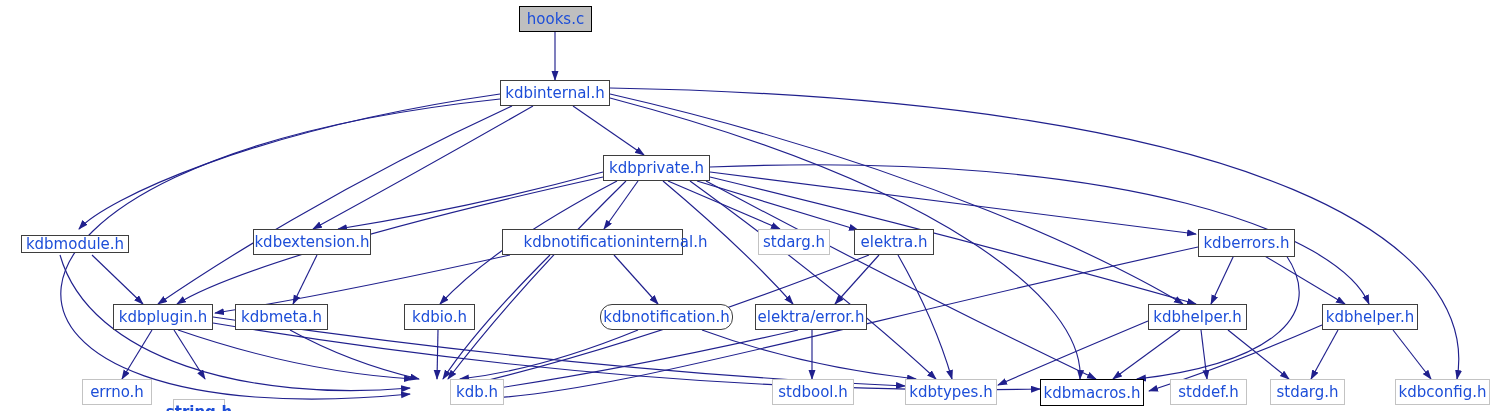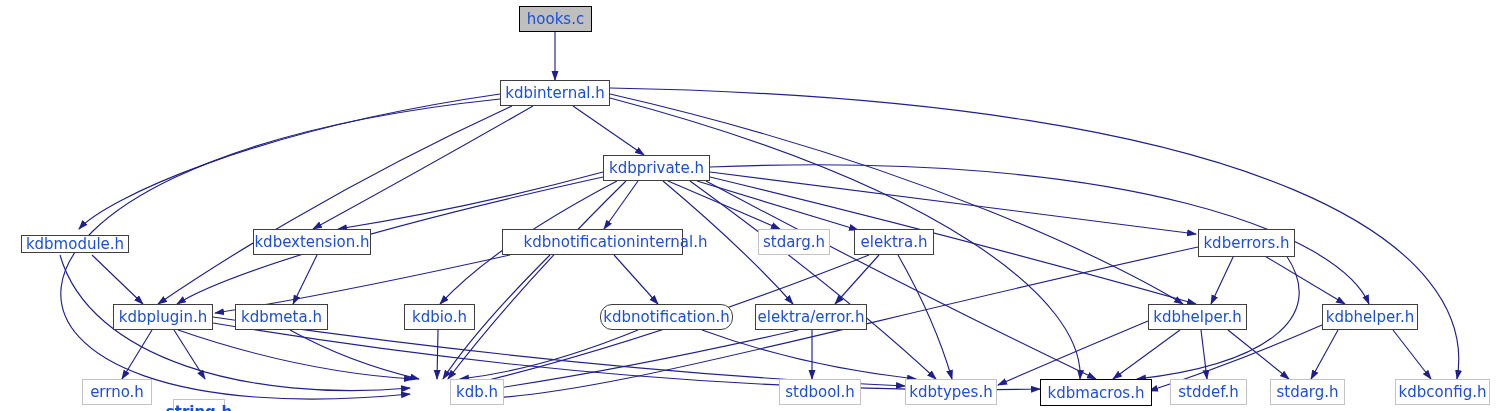--- a/index.html
+++ b/index.html
@@ -100,20 +100,20 @@
       <div class="node v-doc" style="left: 113px; top: 304px; width: 100px; height: 26px;">kdbplugin.h</div>
       <div class="node v-doc" style="left: 235px; top: 304px; width: 93px; height: 26px;">kdbmeta.h</div>
       <div class="node v-doc" style="left: 404px; top: 304px; width: 71px; height: 26px;">kdbio.h</div>
       <div class="node v-doc" style="left: 600px; top: 304px; width: 133px; height: 26px; border-radius: 12px;">kdbnotification.h</div>
       <div class="node v-doc" style="left: 755px; top: 304px; width: 112px; height: 26px;">elektra/error.h</div>
       <div class="node v-doc" style="left: 1148px; top: 304px; width: 99px; height: 26px;">kdbhelper.h</div>
       <div class="node v-doc" style="left: 1322px; top: 304px; width: 96px; height: 26px;">kdbhelper.h</div>
       <div class="node v-ext" style="left: 82px; top: 379px; width: 70px; height: 26px;">errno.h</div>
       <div class="node v-ext" style="left: 173px; top: 399px; width: 52px; height: 26px; font-weight: bold;">string.h</div>
       <div class="node v-ext" style="left: 410px; top: 379px; width: 54px; height: 26px; margin-left: 40px;">kdb.h</div>
-      <div class="node v-ext" style="left: 772px; top: 379px; width: 82px; height: 26px; margin-left: 7px;">stdbool.h</div>
+      <div class="node v-ext" style="left: 772px; top: 379px; width: 82px; height: 26px;">stdbool.h</div>
       <div class="node v-ext" style="left: 905px; top: 379px; width: 92px; height: 26px;">kdbtypes.h</div>
-      <div class="node v-strong" style="left: 1040px; top: 379px; width: 112px; height: 27px;">kdbmacros.h</div>
+      <div class="node v-strong" style="left: 1040px; top: 379px; width: 104px; height: 27px;">kdbmacros.h</div>
       <div class="node v-ext" style="left: 1170px; top: 379px; width: 77px; height: 26px;">stddef.h</div>
       <div class="node v-ext" style="left: 1270px; top: 379px; width: 75px; height: 26px;">stdarg.h</div>
       <div class="node v-ext" style="left: 1395px; top: 379px; width: 95px; height: 26px;">kdbconfig.h</div>
     </div>
 </div>
 
 </body></html>

